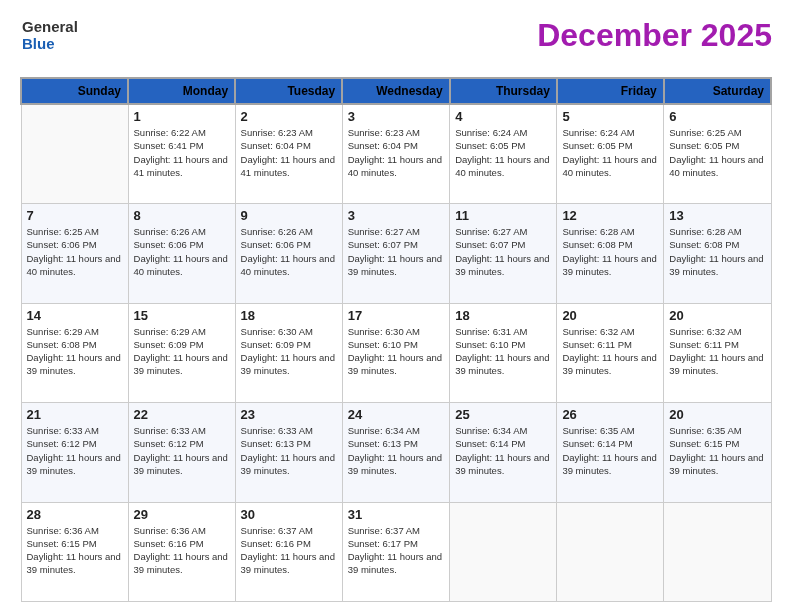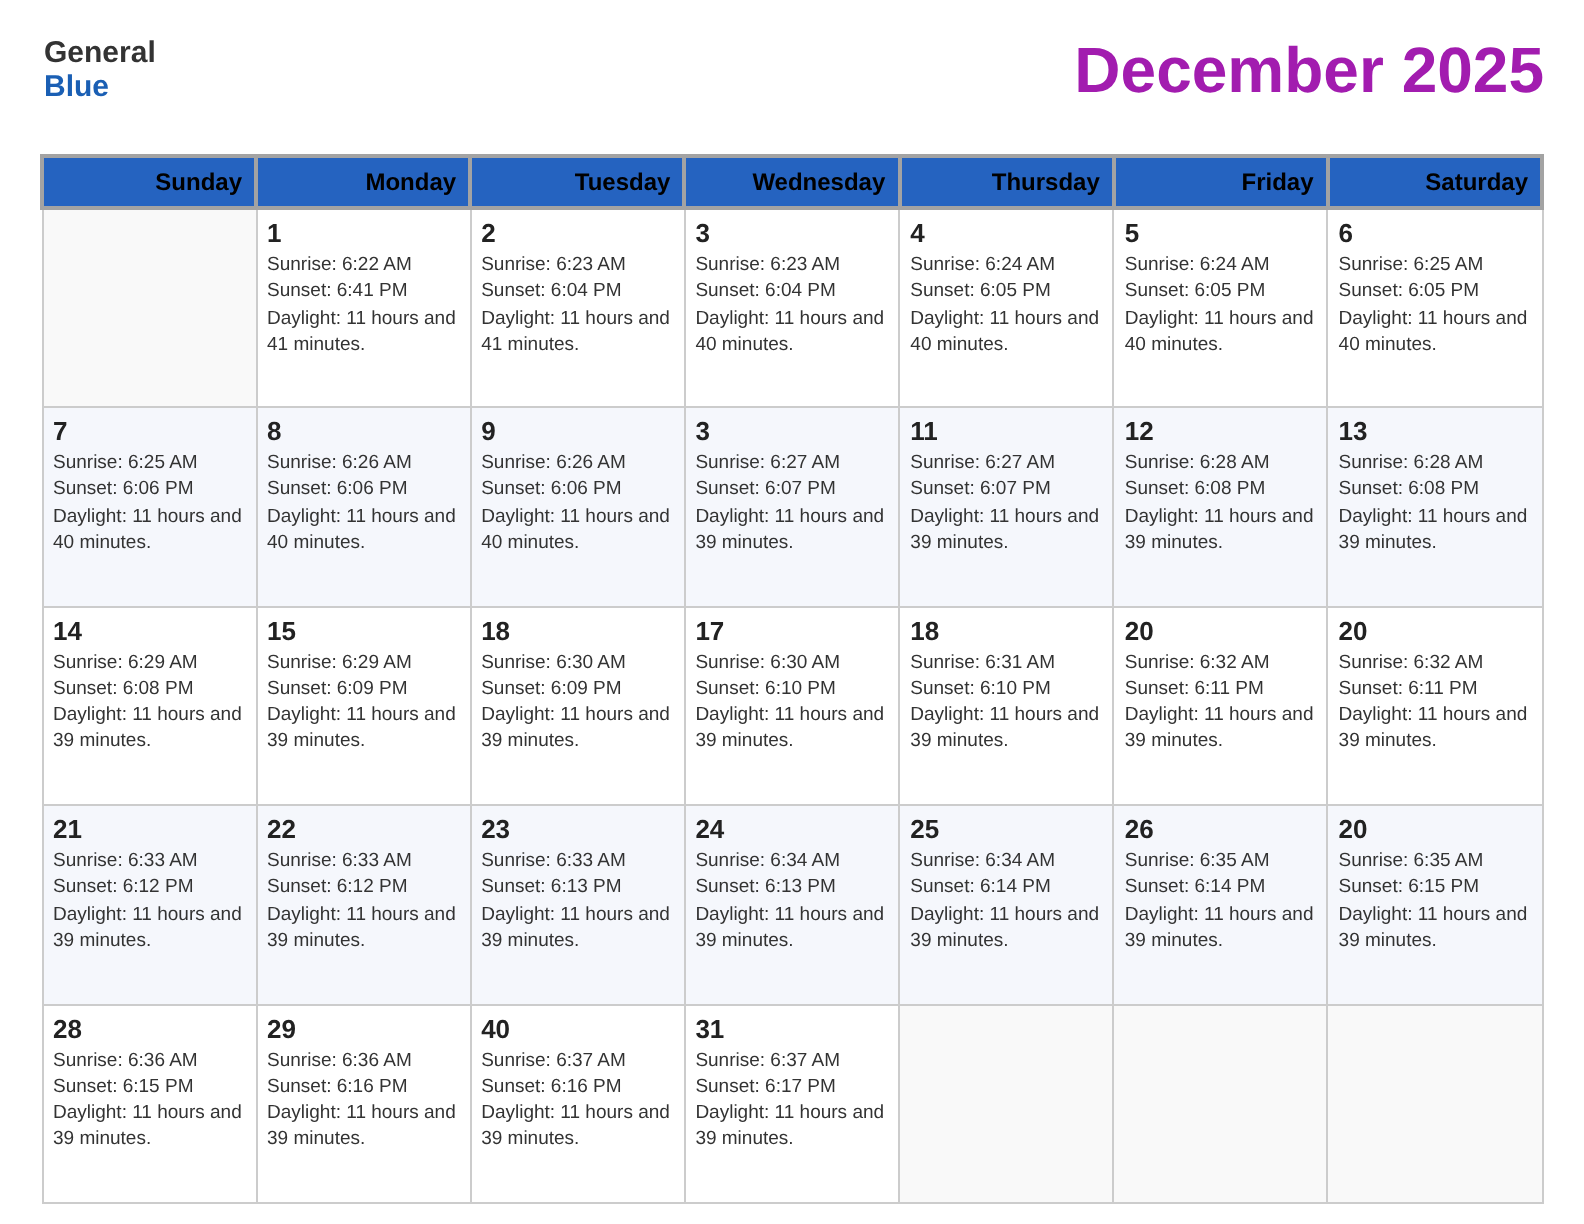--- a/index.html
+++ b/index.html
@@ -294,21 +294,21 @@
 Sunset: 6:15 PM
 Daylight: 11 hours and 39 minutes.</div>
           </td>
           <td>
             <span class="day-number">29</span>
             <div class="day-info" style="white-space: pre-line;">Sunrise: 6:36 AM
 Sunset: 6:16 PM
 Daylight: 11 hours and 39 minutes.</div>
           </td>
           <td>
-            <span class="day-number">40</span>
+            <span class="day-number">30</span>
             <div class="day-info" style="white-space: pre-line;">Sunrise: 6:37 AM
 Sunset: 6:16 PM
 Daylight: 11 hours and 39 minutes.</div>
           </td>
           <td>
             <span class="day-number">31</span>
             <div class="day-info" style="white-space: pre-line;">Sunrise: 6:37 AM
 Sunset: 6:17 PM
 Daylight: 11 hours and 39 minutes.</div>
           </td>

